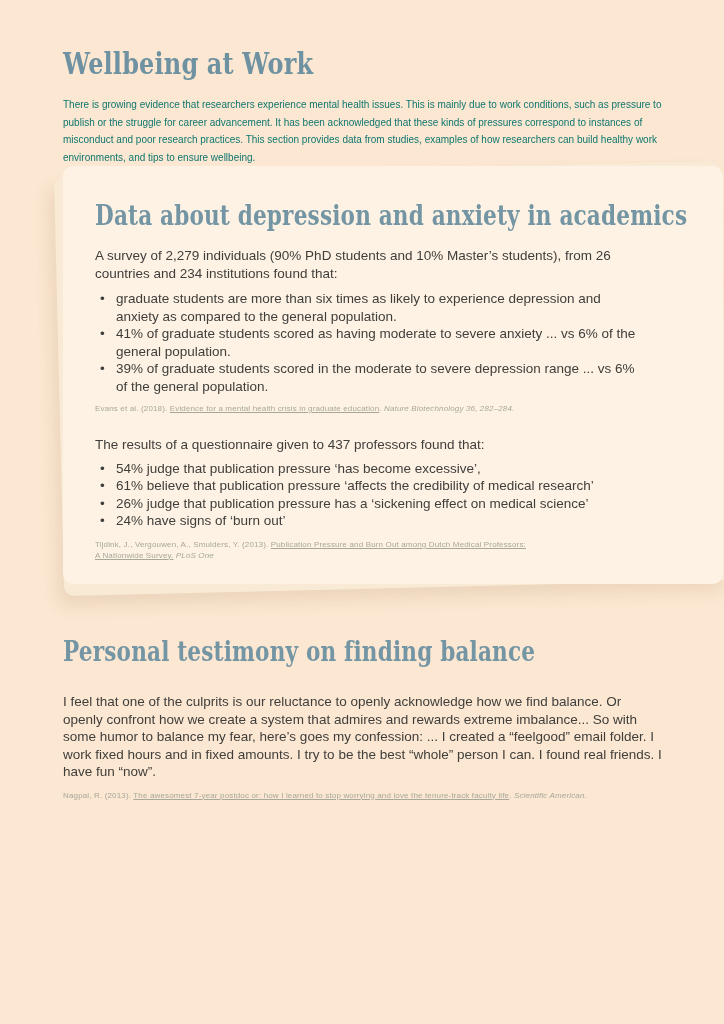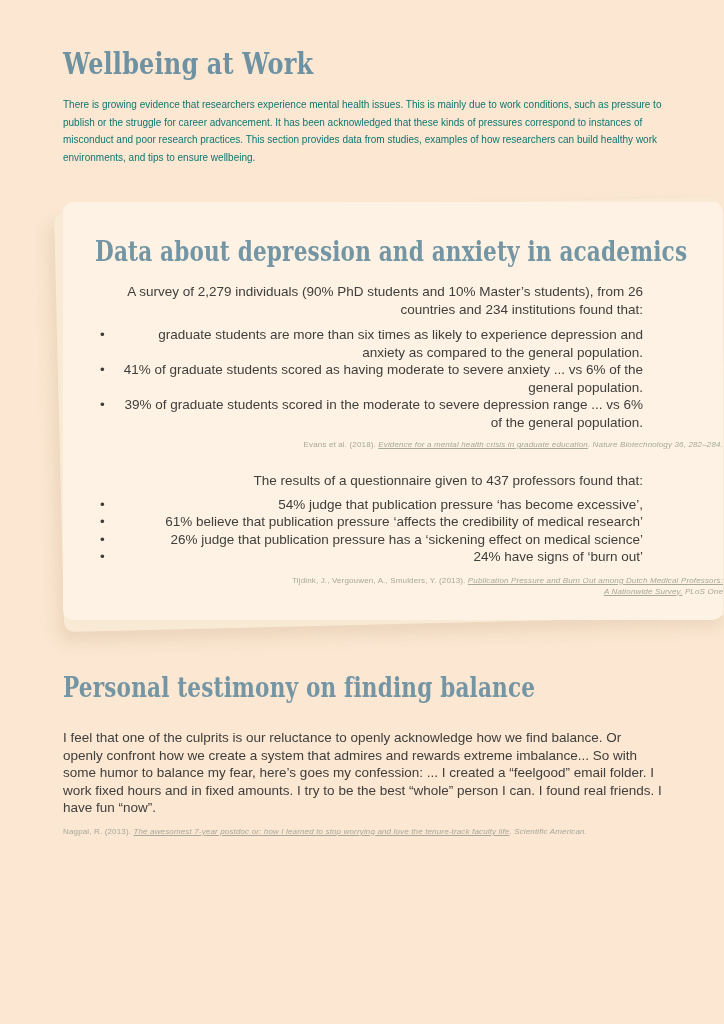--- a/index.html
+++ b/index.html
@@ -38,28 +38,26 @@
     margin: 15px 0 0 0;
     width: 600px;
     font-size: 10px;
     line-height: 17.5px;
     color: #0f766e;
   }
 
   
   .card {
     position: relative;
-    margin-top: 36px;
     width: 660px;
     height: 418px;
     background: #fdf2e3;
     border-radius: 10px;
     box-sizing: border-box;
     padding: 34px 0 0 32px;
-    text-align: right;
   }
   .card::before {
     content: "";
     position: absolute;
     z-index: -1;
     left: -4px; right: -2px; top: 3px; bottom: -4px;
     background: #f9ead6;
     border-radius: 10px;
     transform: rotate(-1.4deg);
     box-shadow: -6px 10px 16px rgba(150, 105, 60, 0.14);
@@ -101,21 +99,20 @@
     margin: 8px 0 0 0;
     font-size: 8px;
     line-height: 11px;
     color: #a7a89a;
     letter-spacing: 0.15px;
   }
   .citation .cite-link {
     color: inherit;
     text-decoration: underline;
     cursor: pointer;
-    font-style: italic;
   }
   .citation em { font-style: italic; }
   .citation.two-line { margin-top: 9px; }
 
   .section-head { margin-top: 52px; }
 
   .testimony-body {
     margin-top: 26px;
     width: 600px;
   }

